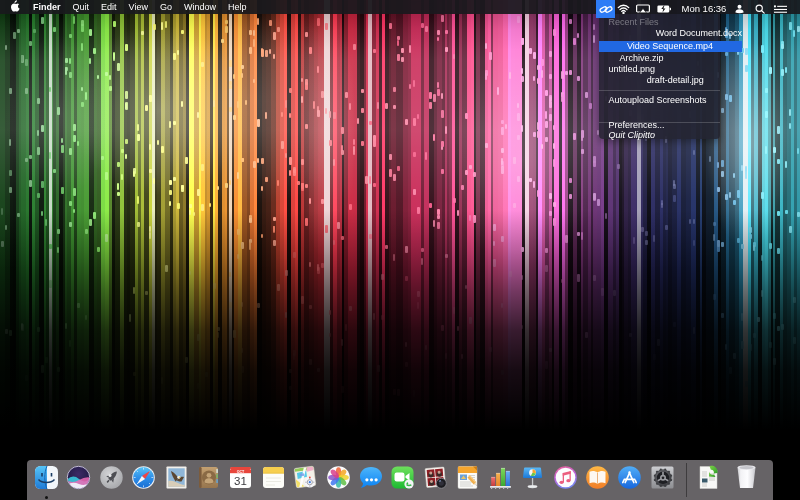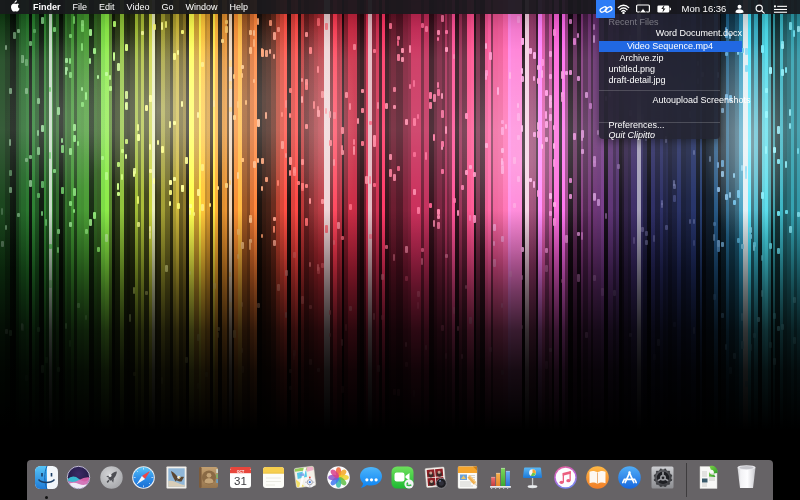--- a/index.html
+++ b/index.html
@@ -930,23 +930,23 @@
 <ellipse cx="523" cy="160" rx="80" ry="105" fill="url(#g3)"></ellipse>
 <ellipse cx="748" cy="145" rx="42" ry="105" fill="url(#g4)"></ellipse>
 <rect width="800" height="500" fill="url(#botfade)"></rect>
 <rect width="800" height="500" fill="url(#topfade)"></rect>
 </svg>
 <div id="menubar">
   <div class="item" style="padding:0 7px 0 9px;"><svg width="11" height="13" viewBox="0 0 11 13">
           <path fill="#fff" d="M9.2 4.4c-.9 0-1.6.5-2.1.5-.5 0-1.2-.5-2-.5C3.6 4.4 2 5.6 2 8c0 2.1 1.6 4.6 2.7 4.6.5 0 1-.4 1.7-.4.7 0 1.1.4 1.7.4 1 0 2.2-2 2.5-3-1.1-.4-1.6-1.3-1.6-2.3 0-.9.5-1.6 1.2-2-.4-.6-1.2-.9-2-.9zM7.9 1.2c-.6.1-1.4.5-1.8 1-.4.4-.7 1.1-.6 1.7.7.1 1.4-.4 1.8-.8.4-.5.7-1.2.6-1.9z"></path>
         </svg></div>
   <div class="item bold">Finder</div>
-  <div class="item">File</div>
+  <div class="item">Quit</div>
   <div class="item">Edit</div>
-  <div class="item">Video</div>
+  <div class="item">View</div>
   <div class="item">Go</div>
   <div class="item">Window</div>
   <div class="item">Help</div>
   <div id="mright">
     <div class="abs" id="clip-btn">
           <svg width="14" height="11" viewBox="0 0 14 11">
             <g fill="none" stroke="#fff" stroke-width="1.25">
               <rect x="0.9" y="3.6" width="7" height="3.8" rx="1.9" transform="rotate(-28 4.4 5.5)"></rect>
               <rect x="6.1" y="3.6" width="7" height="3.8" rx="1.9" transform="rotate(-28 9.6 5.5)"></rect>
             </g>
@@ -1001,23 +1001,23 @@
           </svg>
         </div>
   </div>
 </div>
 <div id="menu">
   <div class="row dis" style="top:2.6px;">Recent Files</div>
   <div class="row" style="top:13.9px;text-align:right;">Word Document.docx</div>
   <div class="row hl" style="top:26.7px;padding-left:28px;">Video Sequence.mp4</div>
   <div class="row" style="top:39.1px;margin-left:11px;">Archive.zip</div>
   <div class="row" style="top:50.1px;">untitled.png</div>
-  <div class="row" style="top:61.4px;">draft-detail.jpg</div>
+  <div class="row" style="top:61.4px;text-align:center;">draft-detail.jpg</div>
   <div class="sep" style="top:76.1px;"></div>
-  <div class="row" style="top:81.1px;margin-left:44px;">Autoupload Screenshots</div>
+  <div class="row" style="top:81.1px;">Autoupload Screenshots</div>
   <div class="row" style="top:98px;margin-top:8px;">Preferences...</div>
   <div class="sep" style="top:107.8px;"></div>
   <div class="row" style="top:116px;font-style:italic;">Quit Clipitto</div>
 </div>
 <div id="dock"></div>
 <div id="dsep"></div>
 <div id="dot"></div>
 <svg class="dicon" style="left:33.8px;top:465px;" width="25" height="25" viewBox="0 0 25 25">
       <defs>
         <clipPath id="fc">

